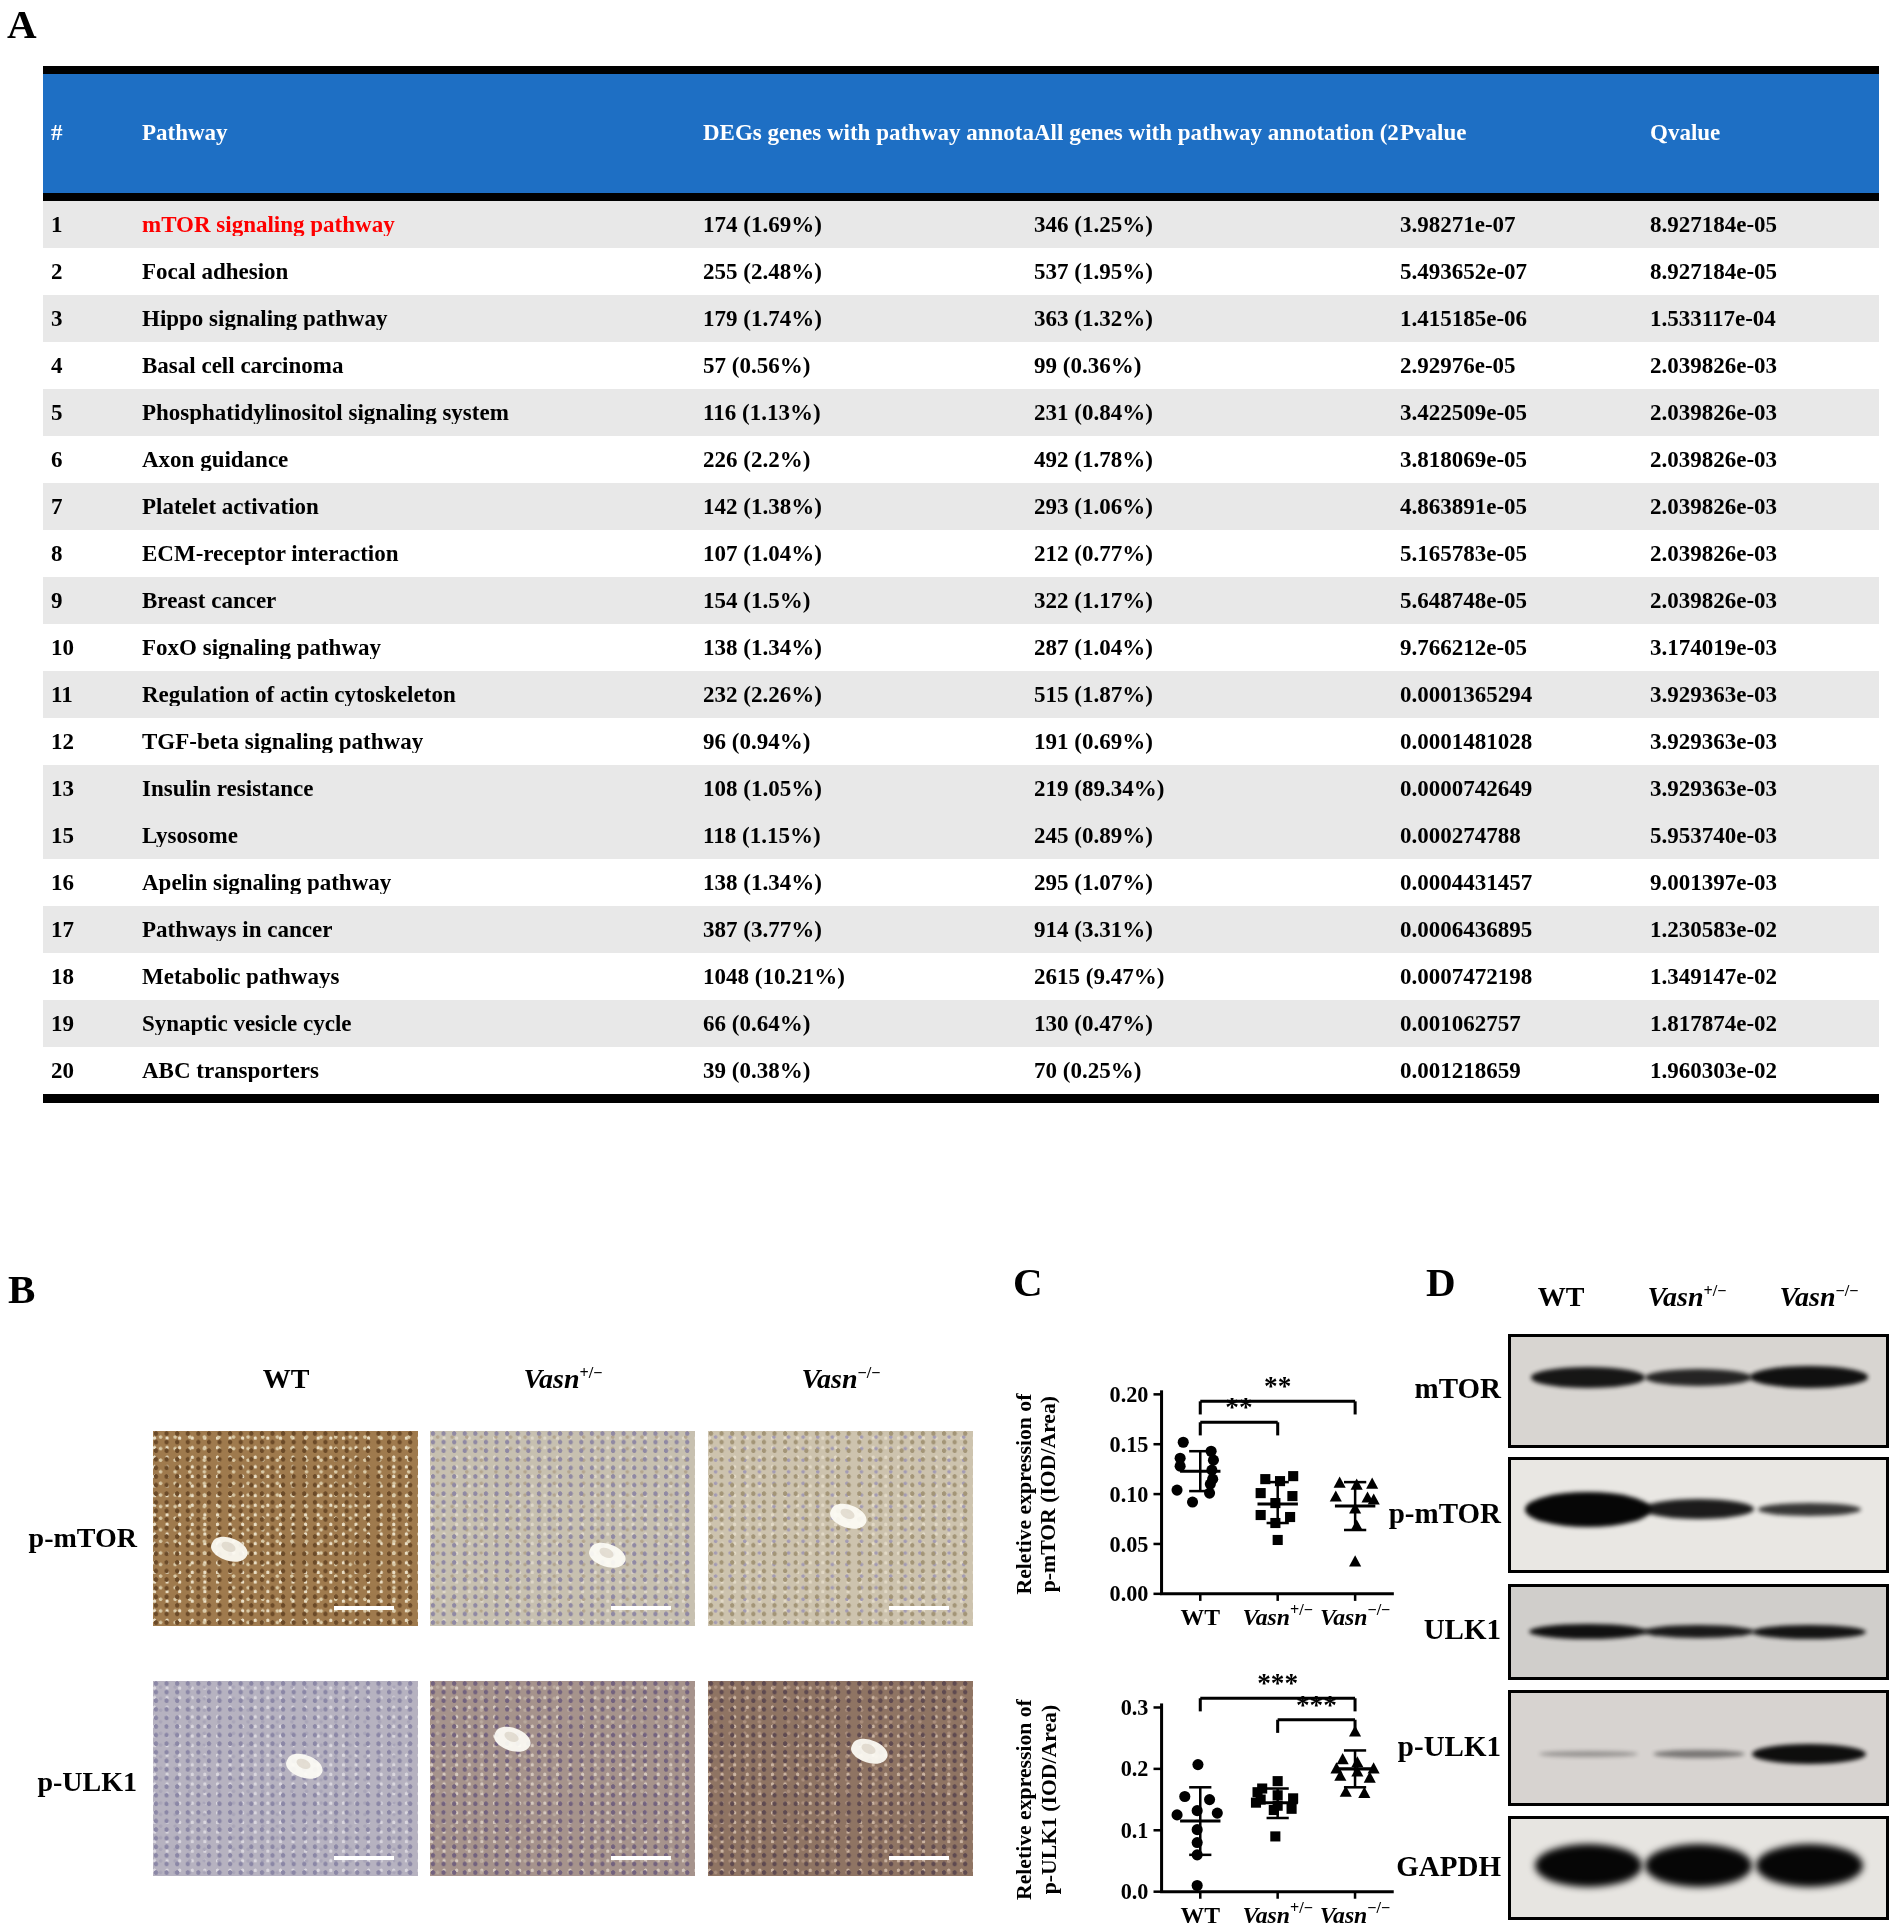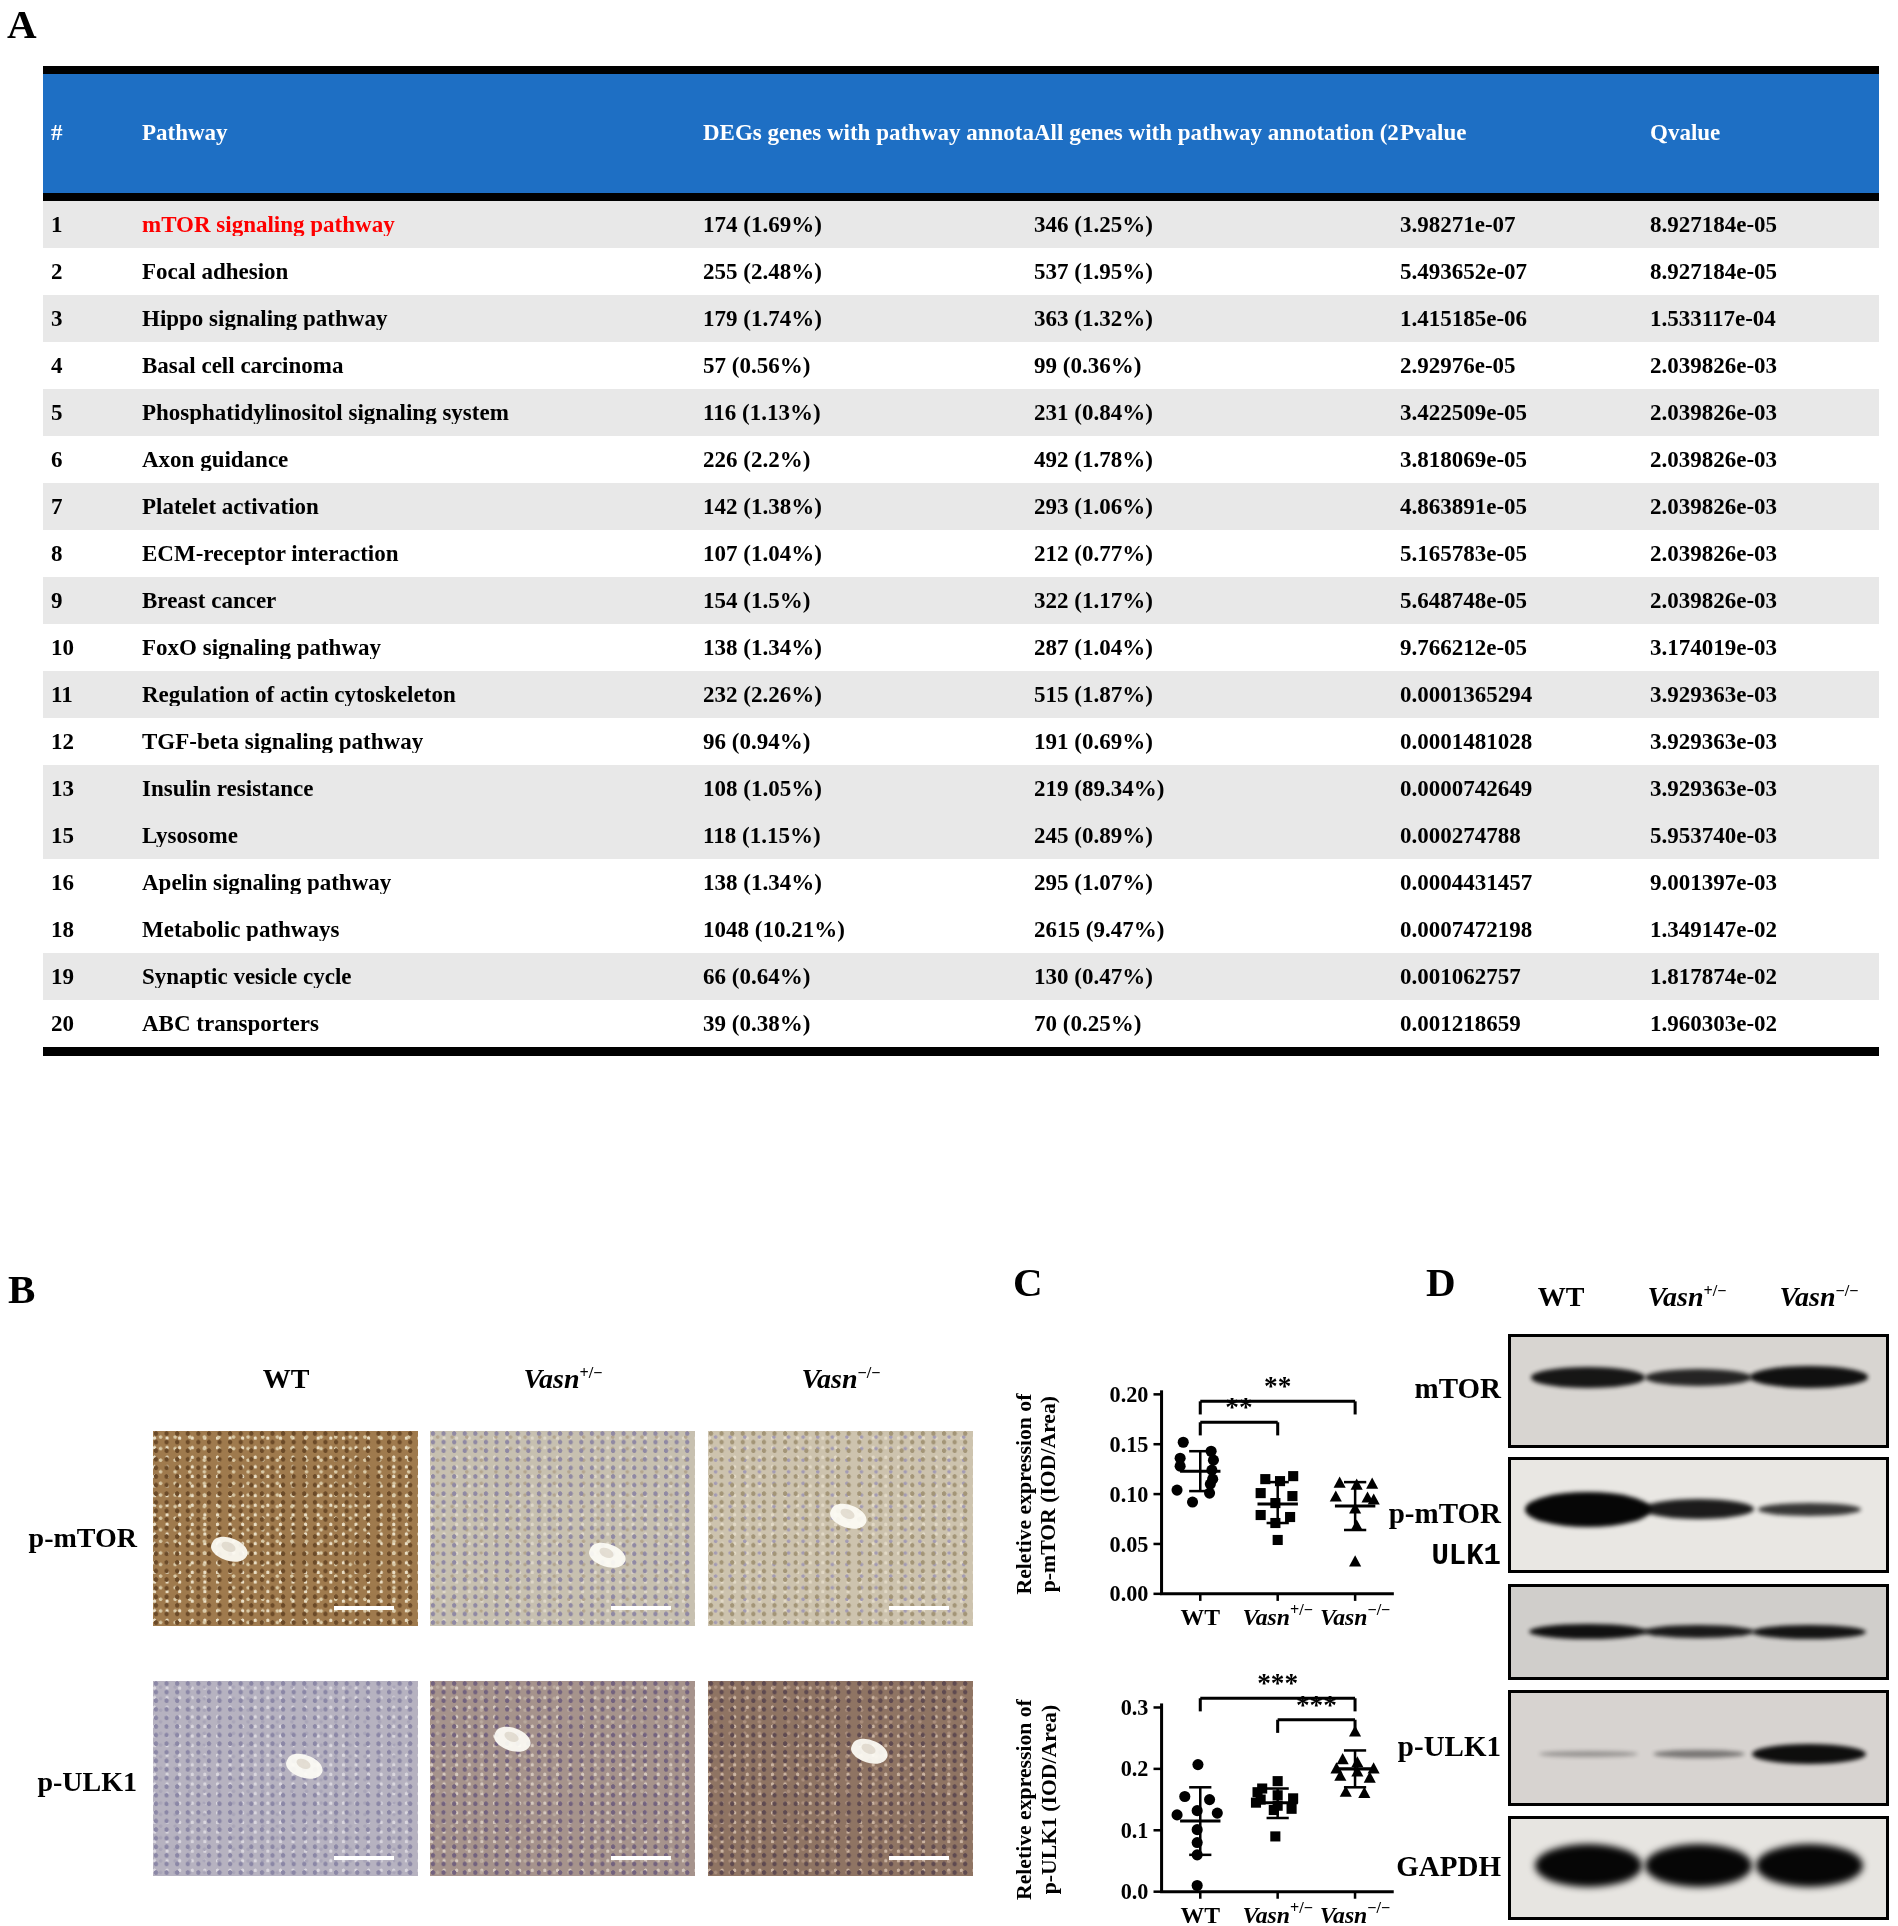--- a/index.html
+++ b/index.html
@@ -191,20 +191,28 @@
         <div class="t-cell c-pvalue">0.000274788</div>
         <div class="t-cell c-qvalue">5.953740e-03</div>
       </div>
       <div class="t-grid t-row">
         <div class="t-cell c-num">16</div>
         <div class="t-cell c-pathway">Apelin signaling pathway</div>
         <div class="t-cell c-degs">138 (1.34%)</div>
         <div class="t-cell c-all">295 (1.07%)</div>
         <div class="t-cell c-pvalue">0.0004431457</div>
         <div class="t-cell c-qvalue">9.001397e-03</div>
+      </div>
+      <div class="t-grid t-row alt">
+        <div class="t-cell c-num">17</div>
+        <div class="t-cell c-pathway">Pathways in cancer</div>
+        <div class="t-cell c-degs">387 (3.77%)</div>
+        <div class="t-cell c-all">914 (3.31%)</div>
+        <div class="t-cell c-pvalue">0.0006436895</div>
+        <div class="t-cell c-qvalue">1.230583e-02</div>
       </div>
       <div class="t-grid t-row">
         <div class="t-cell c-num">18</div>
         <div class="t-cell c-pathway">Metabolic pathways</div>
         <div class="t-cell c-degs">1048 (10.21%)</div>
         <div class="t-cell c-all">2615 (9.47%)</div>
         <div class="t-cell c-pvalue">0.0007472198</div>
         <div class="t-cell c-qvalue">1.349147e-02</div>
       </div>
       <div class="t-grid t-row alt">
@@ -417,21 +425,21 @@
     <div class="band" style="width: 126px; height: 35px; left: 14px; top: 32px; opacity: 1; filter: blur(2px);"></div>
     <div class="band" style="width: 111px; height: 20px; left: 132px; top: 39px; opacity: 0.9; filter: blur(2px);"></div>
     <div class="band" style="width: 103px; height: 12.8px; left: 247px; top: 43px; opacity: 0.78; filter: blur(2px);"></div>
   </div>
 <div class="blot-label" style="top: 1497px;">p-mTOR</div>
 <div class="blot" style="left: 1508px; top: 1584px; width: 381px; height: 96px; background: rgb(208, 206, 203);">
     <div class="band" style="width: 118px; height: 15.4px; left: 18px; top: 37px; opacity: 0.95; filter: blur(2px);"></div>
     <div class="band" style="width: 111px; height: 13.4px; left: 132px; top: 38px; opacity: 0.9; filter: blur(2px);"></div>
     <div class="band" style="width: 114px; height: 14.4px; left: 241px; top: 38px; opacity: 0.93; filter: blur(2px);"></div>
   </div>
-<div class="blot-label" style="top: 1540px; font-family: Liberation Mono, monospace;">ULK1</div>
+<div class="blot-label" style="top: 1613px;">ULK1</div>
 <div class="blot" style="left: 1508px; top: 1690px; width: 381px; height: 116px; background: rgb(215, 211, 208);">
     <div class="band" style="width: 99px; height: 5.8px; left: 27.5px; top: 58px; opacity: 0.3; filter: blur(2px);"></div>
     <div class="band" style="width: 92px; height: 8.1px; left: 142px; top: 57px; opacity: 0.45; filter: blur(2px);"></div>
     <div class="band" style="width: 114px; height: 20px; left: 241px; top: 51px; opacity: 0.96; filter: blur(2px);"></div>
   </div>
 <div class="blot-label" style="top: 1730px;">p-ULK1</div>
 <div class="blot" style="left: 1508px; top: 1816px; width: 381px; height: 104px; background: rgb(231, 229, 225);">
     <div class="band" style="width: 107px; height: 43px; left: 24px; top: 25px; opacity: 1; filter: blur(3.5px);"></div>
     <div class="band" style="width: 107px; height: 43px; left: 134px; top: 25px; opacity: 1; filter: blur(3.5px);"></div>
     <div class="band" style="width: 107px; height: 43px; left: 245px; top: 25px; opacity: 1; filter: blur(3.5px);"></div>

